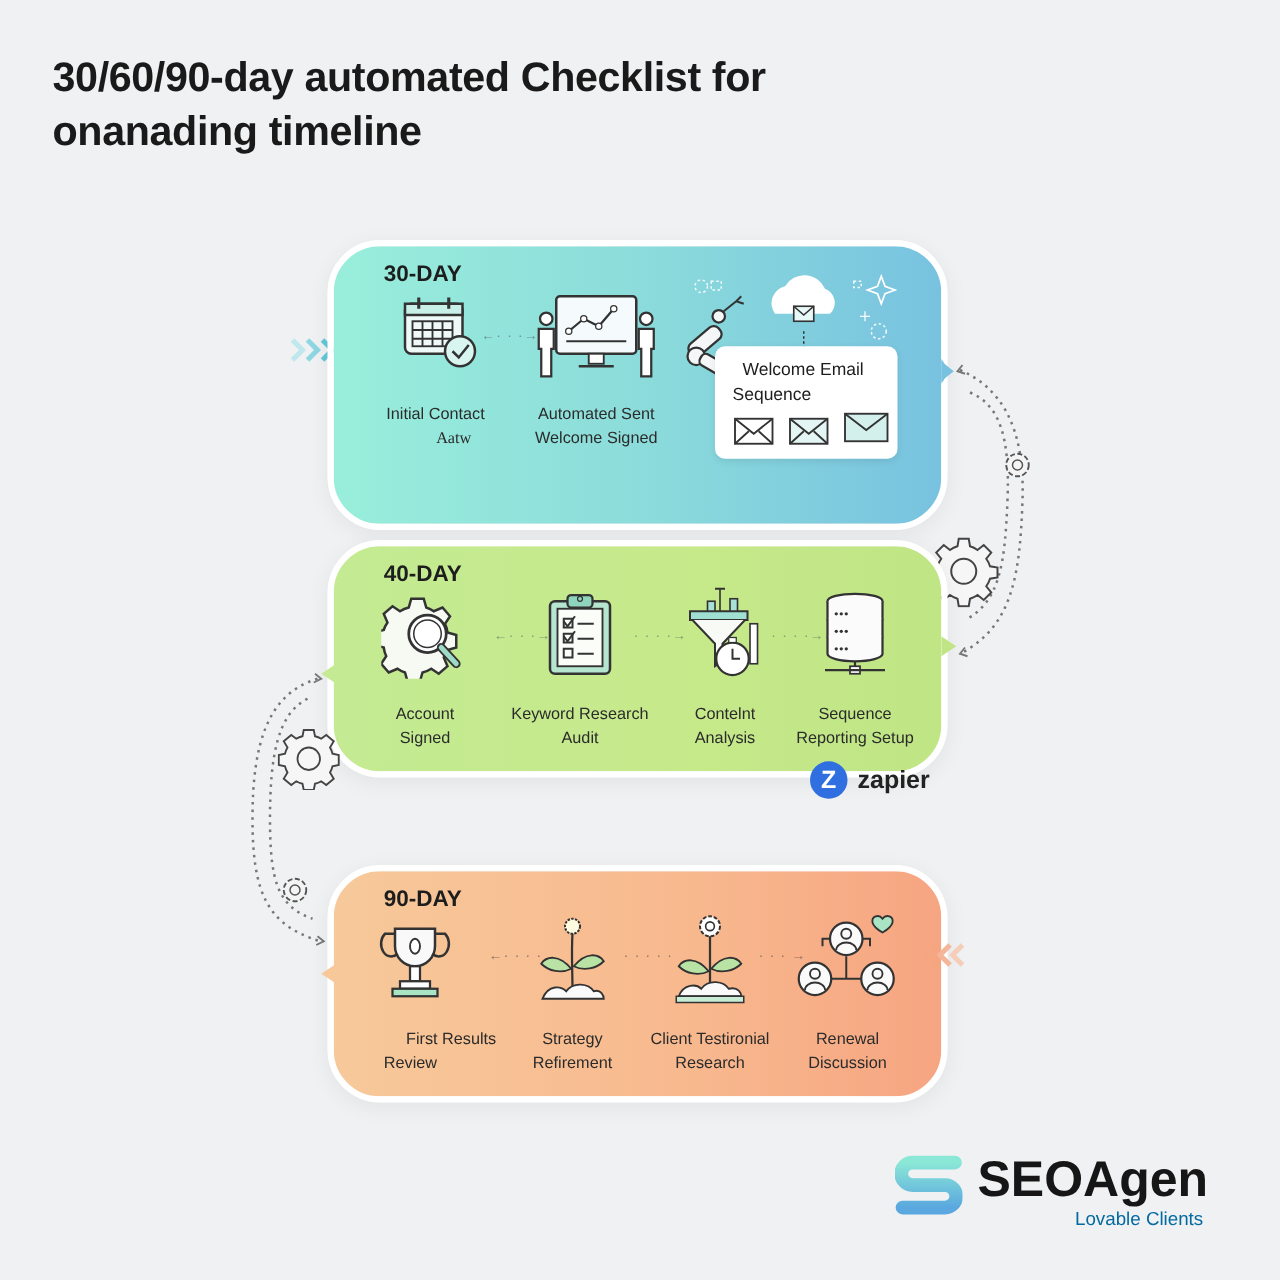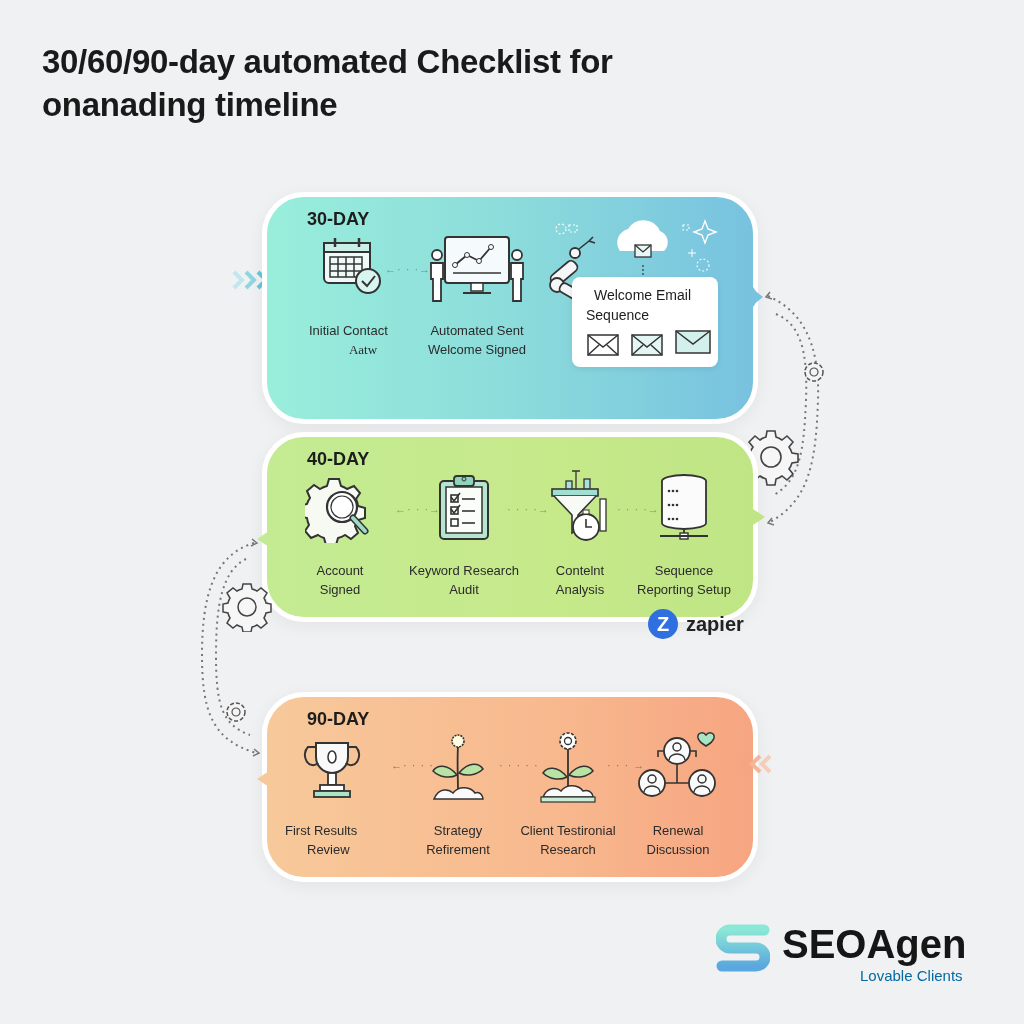--- a/index.html
+++ b/index.html
@@ -365,21 +365,21 @@
         <path d="M14 6 h32 v14 a16 16 0 0 1 -32 0 z" fill="#f9f9f9" stroke="#333" stroke-width="2"></path>
         <path d="M14 10 h-8 a8 10 0 0 0 10 16" fill="none" stroke="#333" stroke-width="2"></path>
         <path d="M46 10 h8 a8 10 0 0 1 -10 16" fill="none" stroke="#333" stroke-width="2"></path>
         <ellipse cx="30" cy="20" rx="4" ry="6" fill="#fff" stroke="#333" stroke-width="1.5"></ellipse>
         <rect x="26" y="36" width="8" height="12" fill="#fff" stroke="#333" stroke-width="1.8"></rect>
         <rect x="18" y="48" width="24" height="6" fill="#fff" stroke="#333" stroke-width="1.8"></rect>
         <rect x="12" y="54" width="36" height="6" fill="#a9e4c4" stroke="#333" stroke-width="1.8"></rect>
       </svg>
     </div>
     <div class="lbl">
-      <div style="text-align:left; padding-left:18px;">First Results</div>
+      <div style="text-align:right; padding-left:18px;">First Results</div>
       <div style="text-align:left; padding-left:40px;">Review</div>
     </div>
   </div>
 
   <div class="conn" style="left:124px; top:62px; color:#8a7064;">←· · · ·</div>
 
   <div class="step" style="left:126px; top:0;">
     <div class="icon" style="top:34px;">
       <svg width="54" height="72" viewBox="0 0 54 72">
         <circle cx="27" cy="10" r="6" fill="#fffbe0" stroke="#333" stroke-width="1.6" stroke-dasharray="2 1"></circle>

